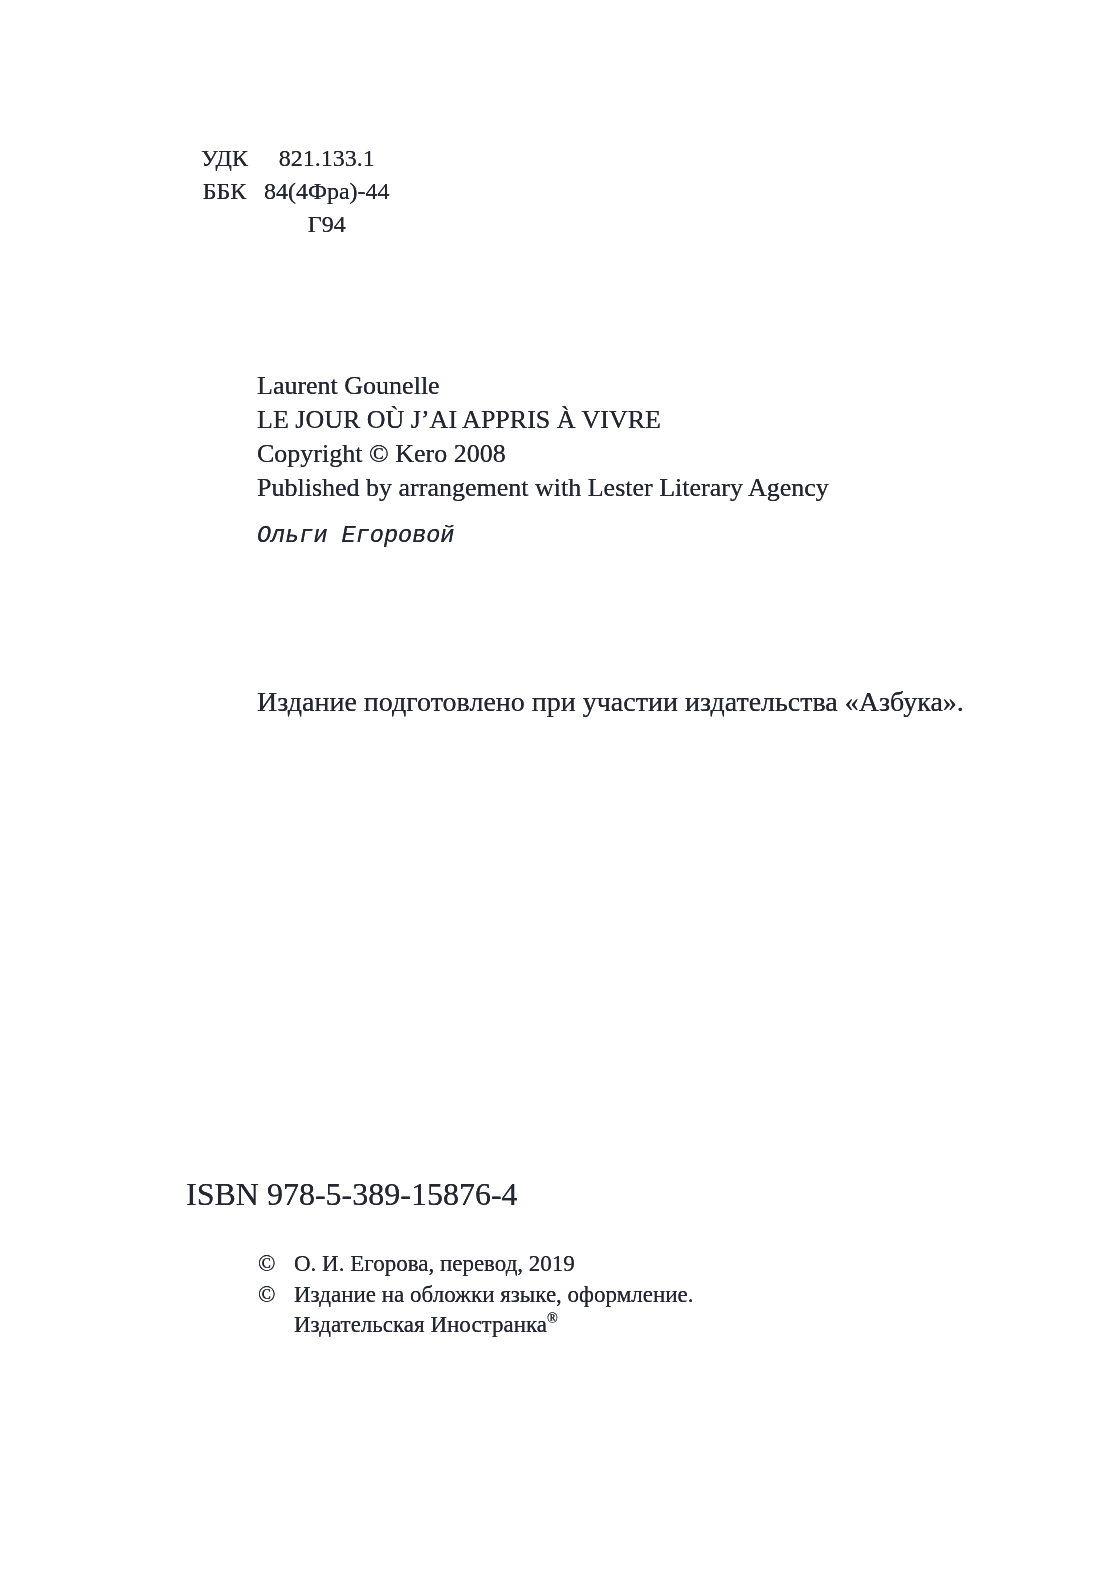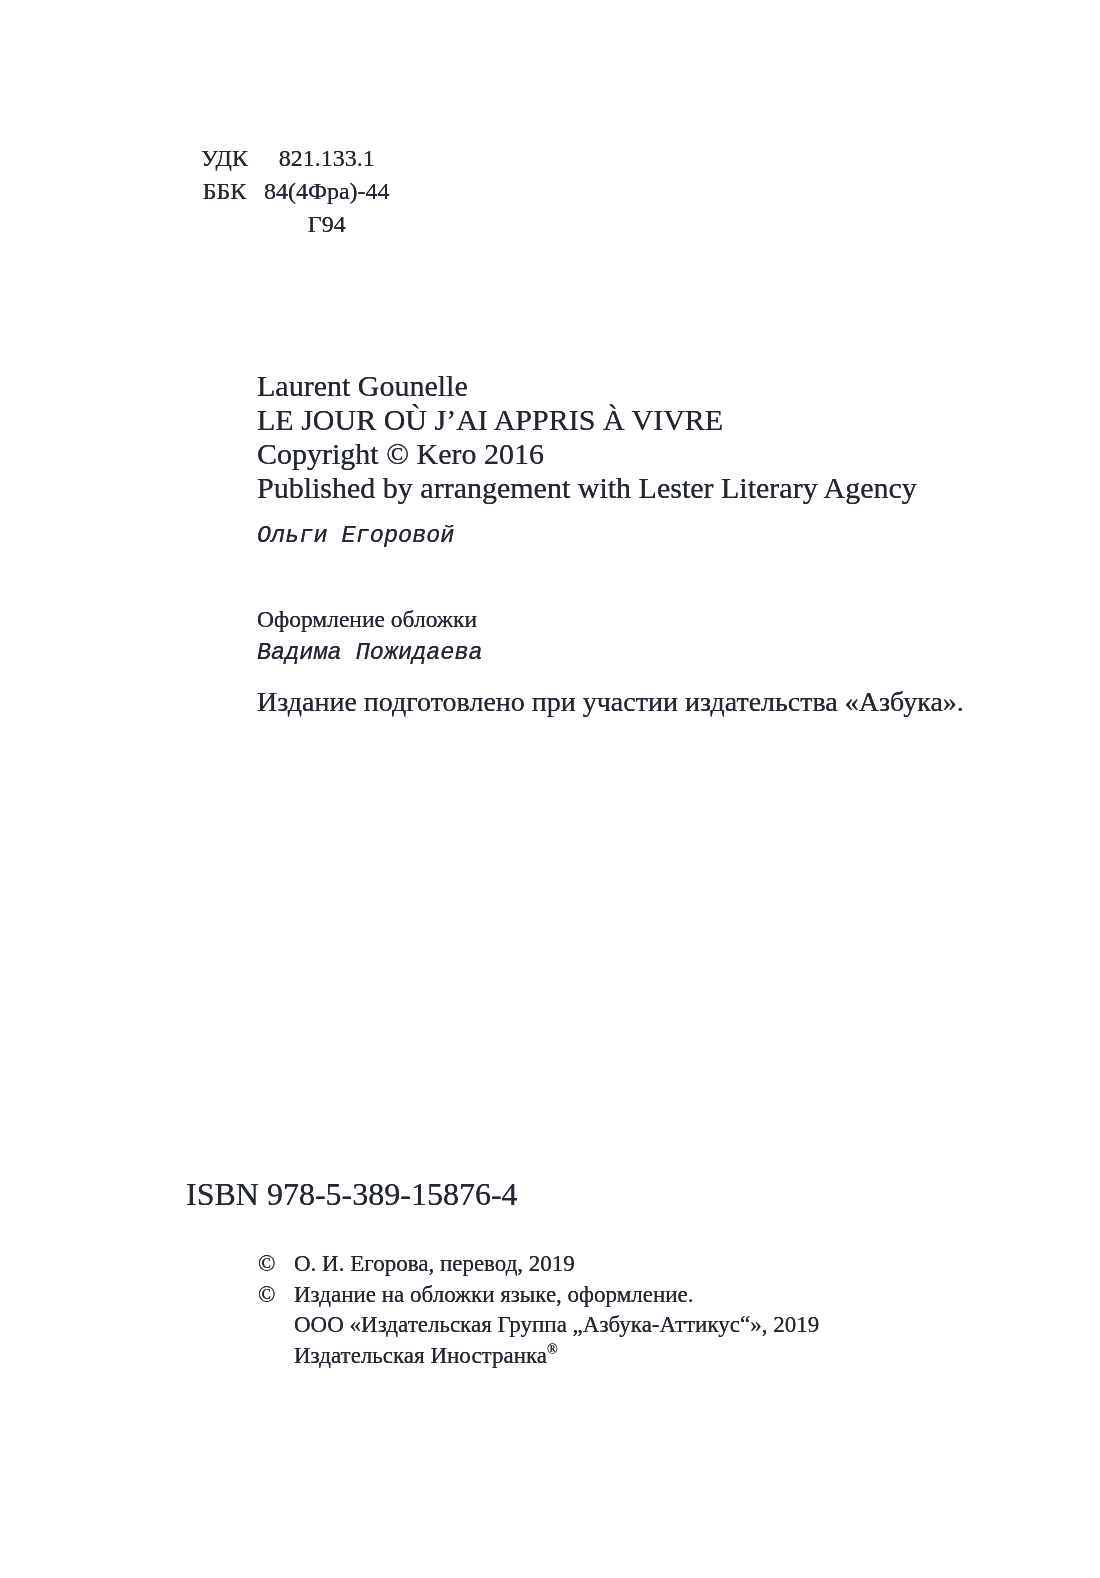--- a/index.html
+++ b/index.html
@@ -19,21 +19,21 @@
     position:absolute;inset:0;
     text-shadow:0 0 .6px currentColor; 
   }
   .blk{position:absolute;white-space:nowrap;}
 
   
   .class-block{left:185px;top:142px;font-size:24px;line-height:33px;text-align:center;}
   .class-row{display:grid;grid-template-columns:79px auto;}
 
   
-  .edition-block{left:257px;top:369px;font-size:30px;line-height:34px;}
+  .edition-block{left:257px;top:369px;font-size:26px;line-height:34px;}
 
   
   .trans-block{left:257px;top:519px;font-size:23.5px;line-height:33px;}
   .cover-block{left:257px;top:603px;font-size:23.5px;line-height:33px;}
   .credit-name{font-style:italic;font-family:Liberation Mono, monospace;}
 
   
   .participation-block{left:257px;top:687px;font-size:28px;line-height:30px;}
 
   
@@ -62,45 +62,40 @@
     </div>
     <div class="class-row">
       <span></span>
       <span>Г94</span>
     </div>
   </div>
 
   <div class="blk edition-block">
     <div>Laurent Gounelle</div>
     <div>LE JOUR OÙ J’AI APPRIS À VIVRE</div>
-    <div>Copyright © Kero 2016</div>
+    <div>Copyright © Kero 2008</div>
     <div>Published by arrangement with Lester Literary Agency</div>
   </div>
 
   <div class="blk trans-block">
     <div class="credit-name">Ольги Егоровой</div>
   </div>
 
-  <div class="blk cover-block">
-    <div>Оформление обложки</div>
-    <div class="credit-name">Вадима Пожидаева</div>
-  </div>
 
   <div class="blk participation-block">Издание подготовлено при участии издательства «Азбука».</div>
 
   <div class="blk isbn-block">ISBN 978-5-389-15876-4</div>
 
   <div class="blk copyright-block">
     <div class="cr-row">
       <span class="cr-sym">©</span>
       <span>О. И. Егорова, перевод, 2019</span>
     </div>
     <div class="cr-row">
       <span class="cr-sym">©</span>
       <span>Издание на обложки языке, оформление.</span>
     </div>
-    <div class="cr-cont">ООО «Издательская Группа „Азбука-Аттикус“», 2019</div>
     <div class="cr-cont">
       <span>Издательская Иностранка</span><sup>®</sup>
     </div>
   </div>
 
 </div>
 
 </body></html>

